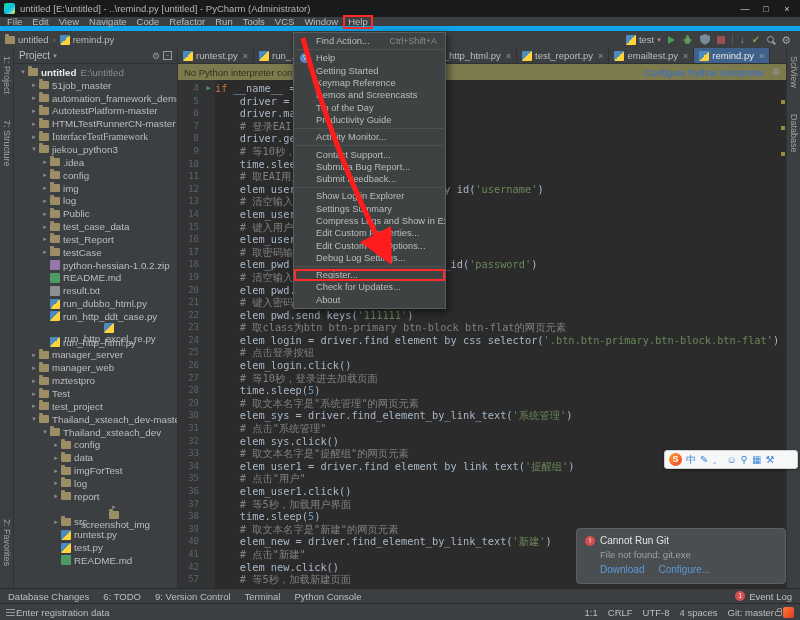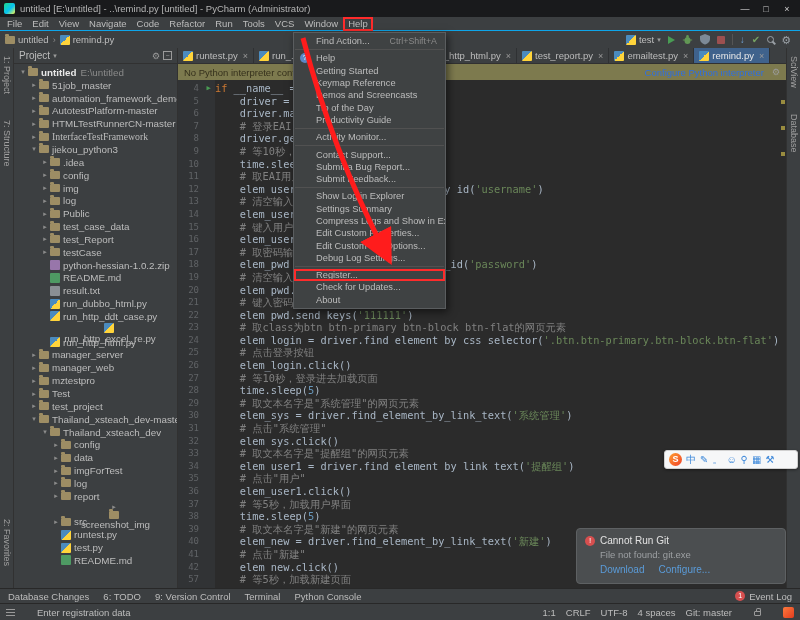--- a/index.html
+++ b/index.html
@@ -8,21 +8,21 @@
   .screen{position:relative;width:800px;height:620px;background:#3c3f41;overflow:hidden}
 
   
   .titlebar{height:17px;background:#191a1c;display:flex;align-items:center;gap:5px;padding:0 4px}
   .appicon{width:11px;height:11px;border-radius:2px;background:linear-gradient(135deg,#21d789 0%,#07c3f2 55%,#fcf84a 100%);flex:none}
   .title{flex:1;color:#b5b5b5;font-size:9.5px;white-space:nowrap;overflow:hidden}
   .winbtns{display:flex;gap:3px}
   .winbtn{width:18px;height:13px;display:flex;align-items:center;justify-content:center;color:#cfcfcf;font-size:9px}
 
   
-  .menubar{height:14px;background:#3c3f41;display:flex;align-items:center;padding-left:2px;border-bottom:1px solid #0ea5e9}
+  .menubar{height:14px;background:#3c3f41;display:flex;align-items:center;padding-left:2px;border-bottom:5px solid #0ea5e9}
   .mb-item{padding:0 5px;height:14px;line-height:14px;font-size:9.5px;color:#bdbdbd}
   .mb-hl{outline:2px solid #ff2b2b;outline-offset:-2px}
 
   
   .navbar{height:17px;display:flex;align-items:center;padding:0 5px;background:#3c3f41}
   .crumbs{flex:1;display:flex;align-items:center;gap:4px;min-width:0}
   .crumb{display:flex;align-items:center;gap:3px;color:#bdbdbd;font-size:9.5px}
   .crumb-sep{color:#8a8a8a;font-size:9px}
   .runbar{display:flex;align-items:center;gap:7px;padding-right:4px}
   .rc{display:flex;align-items:center;gap:3px;font-size:9.5px;color:#bdbdbd}
@@ -81,21 +81,21 @@
   .rm{width:13px;flex:none;text-align:center;font-size:7px;line-height:12.6px;color:#499c54}
   .ct{white-space:pre;line-height:12.6px}
   .tk-k{color:#cc7832}.tk-d{color:#a9b7c6}.tk-s{color:#6a8759}.tk-c{color:#808080}.tk-n{color:#6897bb}
   .stripe{position:absolute;right:1px;top:20px;width:4px}
   .smark{display:block;width:4px;height:4px;background:#998c3f;margin-bottom:22px}
 
   
   .toolrow{height:15px;background:#3c3f41;border-top:1px solid #282828;display:flex;align-items:center;gap:14px;padding:0 8px;font-size:9.5px;color:#bdbdbd}
   .toolrow .right{margin-left:auto;display:flex;align-items:center;gap:4px}
   .badge{width:10px;height:10px;border-radius:50%;background:#d64f4f;color:#fff;font-size:7px;line-height:10px;text-align:center}
-  .statusrow{height:17px;background:#3c3f41;border-top:1px solid #282828;display:flex;align-items:center;gap:22px;padding:0 6px;font-size:9.5px;color:#bdbdbd}
+  .statusrow{height:17px;background:#3c3f41;border-top:1px solid #282828;display:flex;align-items:center;gap:1px;padding:0 6px;font-size:9.5px;color:#bdbdbd}
   .statusrow .right{margin-left:auto;display:flex;align-items:center;gap:10px}
   .burger{width:9px;height:7px;border-top:1.5px solid #9a9a9a;border-bottom:1.5px solid #9a9a9a;position:relative}
   .burger::after{content:"";position:absolute;left:0;right:0;top:2px;height:1.5px;background:#9a9a9a}
   .lock{width:7px;height:5px;border:1px solid #9a9a9a;border-radius:1px;position:relative;margin-top:3px}
   .lock::before{content:"";position:absolute;top:-4px;left:1px;width:3px;height:3px;border:1px solid #9a9a9a;border-bottom:none;border-radius:2px 2px 0 0}
   .sgsq{width:11px;height:11px;border-radius:2px;background:linear-gradient(135deg,#ff7a3d,#e23c1e)}
 
   
   .helpmenu{position:absolute;left:293px;top:32px;width:153px;background:#3f4243;border:1px solid #5a5d5f;box-shadow:2px 3px 8px rgba(0,0,0,.55);padding:2px 0;z-index:50}
   .mi{height:12.3px;display:flex;align-items:center;padding:0 8px 0 22px;font-size:9.3px;color:#bdbdbd;position:relative;white-space:nowrap;overflow:hidden}

